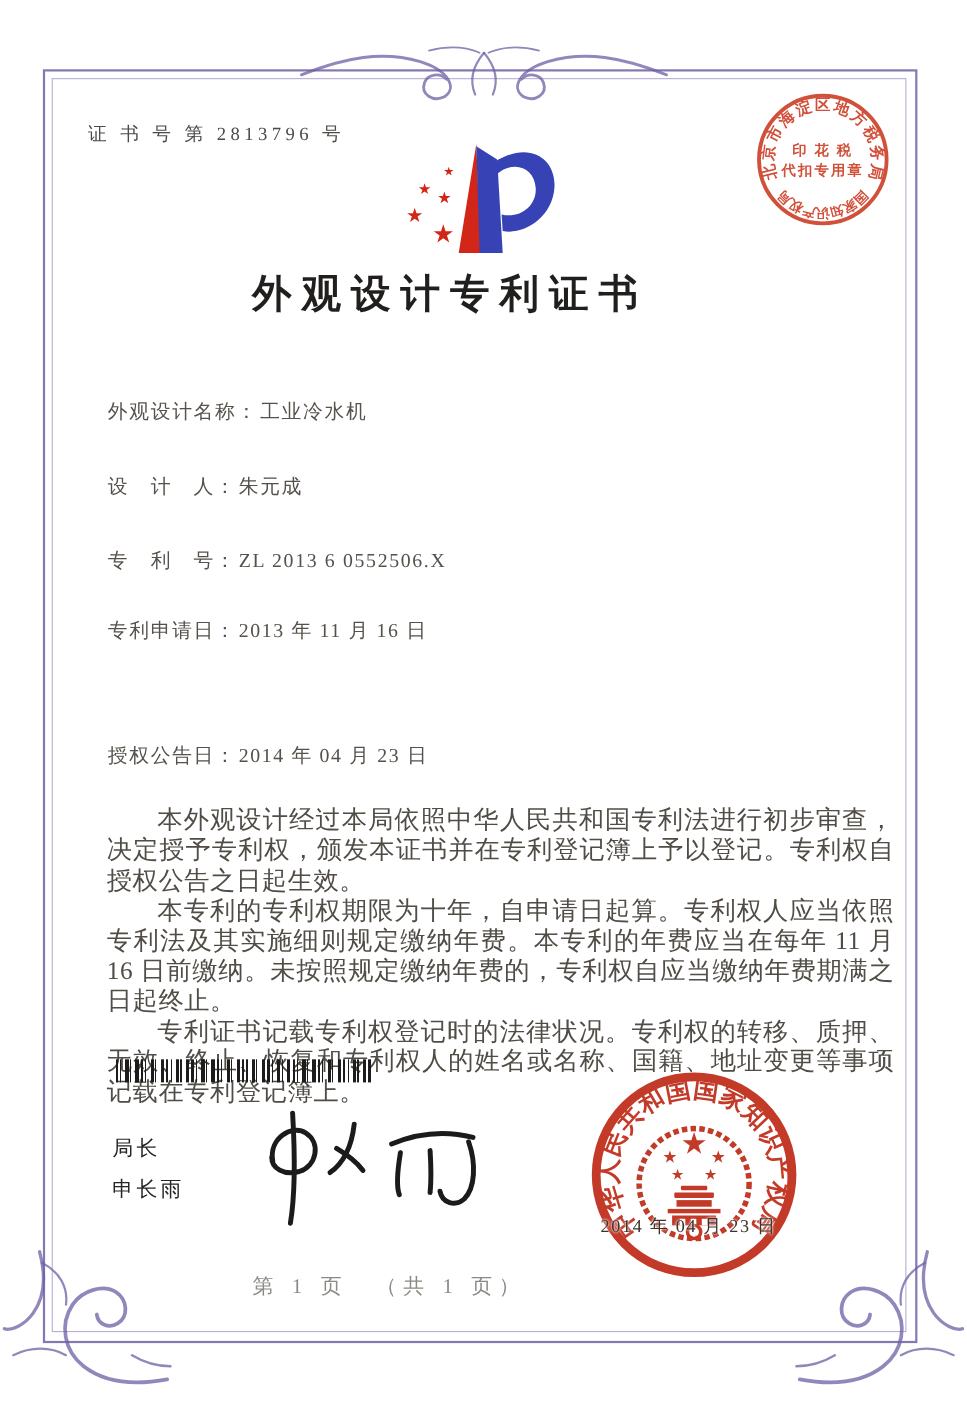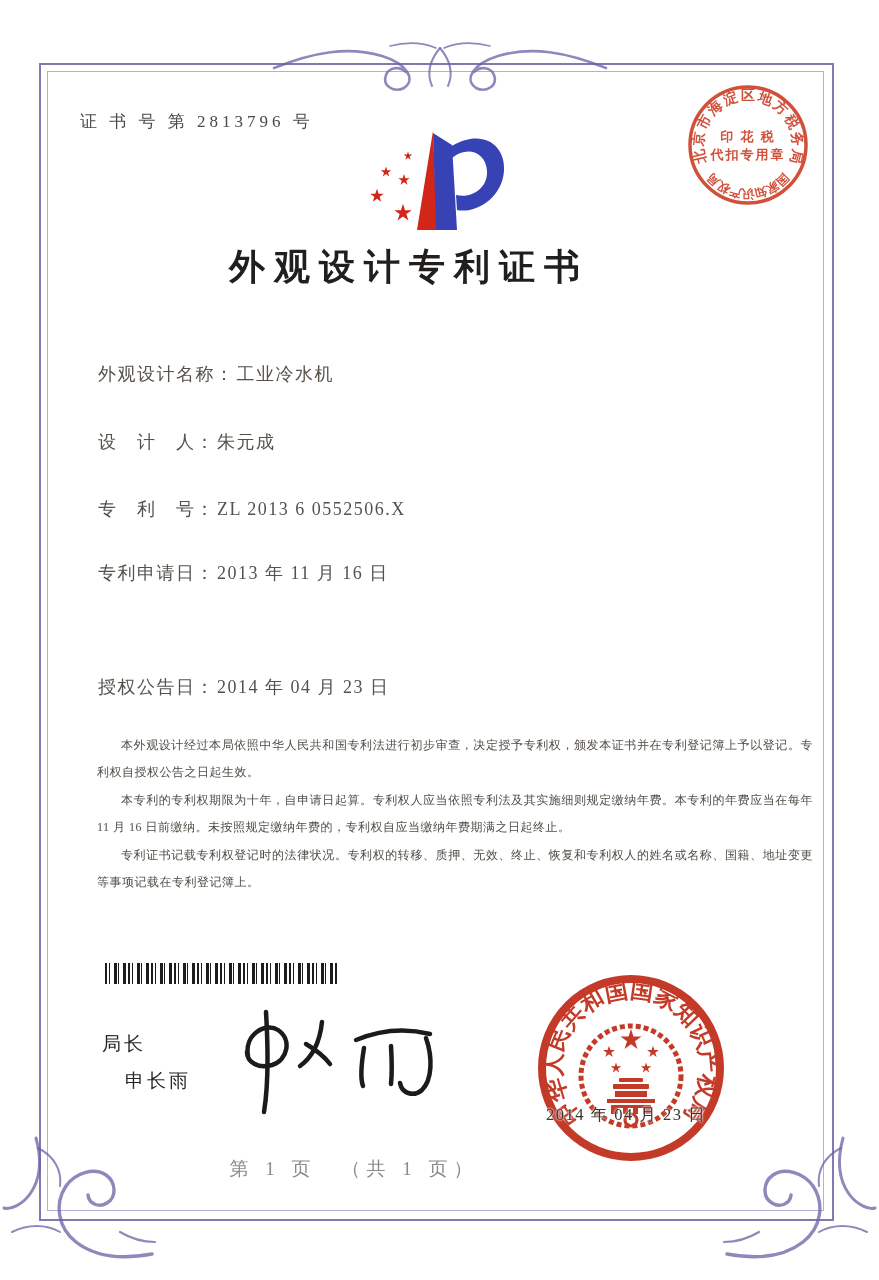--- a/index.html
+++ b/index.html
@@ -21,34 +21,34 @@
     color:#4c4a46;}
 
   .logo{position:absolute;left:360px;top:125px;}
 
   .title{position:absolute;left:40px;top:243px;width:738px;text-align:center;
     font-size:36px;font-weight:600;letter-spacing:9px;color:#211f1d;}
 
   .field-row{position:absolute;left:98px;font-size:18px;color:#56524b;letter-spacing:1.5px;white-space:nowrap;}
   .field-row .lbl{margin-right:2px;text-align:center;}
 
-  .paras{position:absolute;left:97px;top:732px;width:716px;font-size:12px;
+  .paras{position:absolute;left:97px;top:732px;width:716px;font-size:23px;
     line-height:27.4px;color:#514d46;text-align:justify;}
   .paras p{margin:0;text-indent:2em;letter-spacing:.5px;}
 
   .barcode{position:absolute;left:105px;top:963px;width:233px;height:21px;
     background:repeating-linear-gradient(90deg,
       #1c1c1c 0 2px, transparent 2px 4px,
       #1c1c1c 4px 5px, transparent 5px 9px,
       #1c1c1c 9px 12px, transparent 12px 13px,
       #1c1c1c 13px 14px, transparent 14px 18px,
       #1c1c1c 18px 21px, transparent 21px 23px);}
 
   .director-title{position:absolute;left:102px;top:1031px;font-size:19px;letter-spacing:3px;color:#262626;}
-  .director-name{position:absolute;left:102px;top:1068px;font-size:19px;letter-spacing:3px;color:#262626;margin-left:23px;}
+  .director-name{position:absolute;left:102px;top:1068px;font-size:19px;letter-spacing:3px;color:#262626;}
   .signature{position:absolute;left:218px;top:1006px;}
   .signature path{fill:none;stroke:var(--signature,#1b1b1b);stroke-width:4.5;stroke-linecap:round;}
 
   .main-seal{position:absolute;left:535px;top:972px;}
   .main-seal .ring{fill:none;stroke:var(--seal-red,#c43a28);stroke-width:8;}
   .main-seal .ring-text{fill:var(--seal-red,#c43a28);font-size:23px;font-weight:bold;}
   .main-seal .emblem{fill:var(--seal-red,#c43a28);}
   .main-seal .wreath{fill:none;stroke:var(--seal-red,#c43a28);stroke-width:5;stroke-dasharray:5 3;}
   .main-seal .gear{fill:none;stroke:var(--seal-red,#c43a28);stroke-width:3.2;}
   .seal-date{position:absolute;left:546px;top:1104px;font-size:16.5px;letter-spacing:1.5px;

